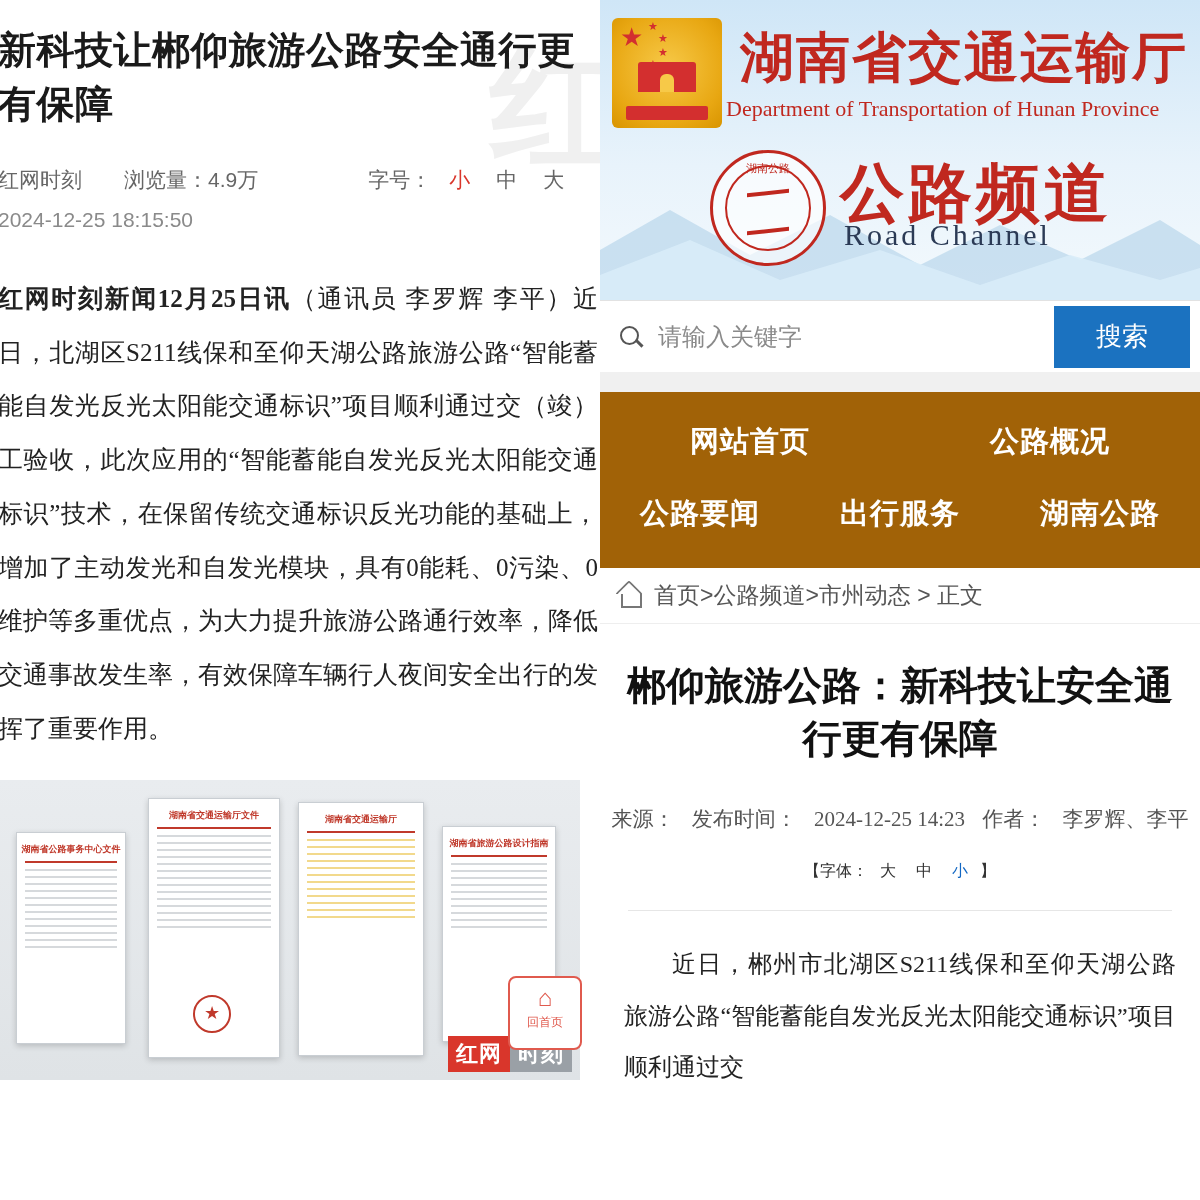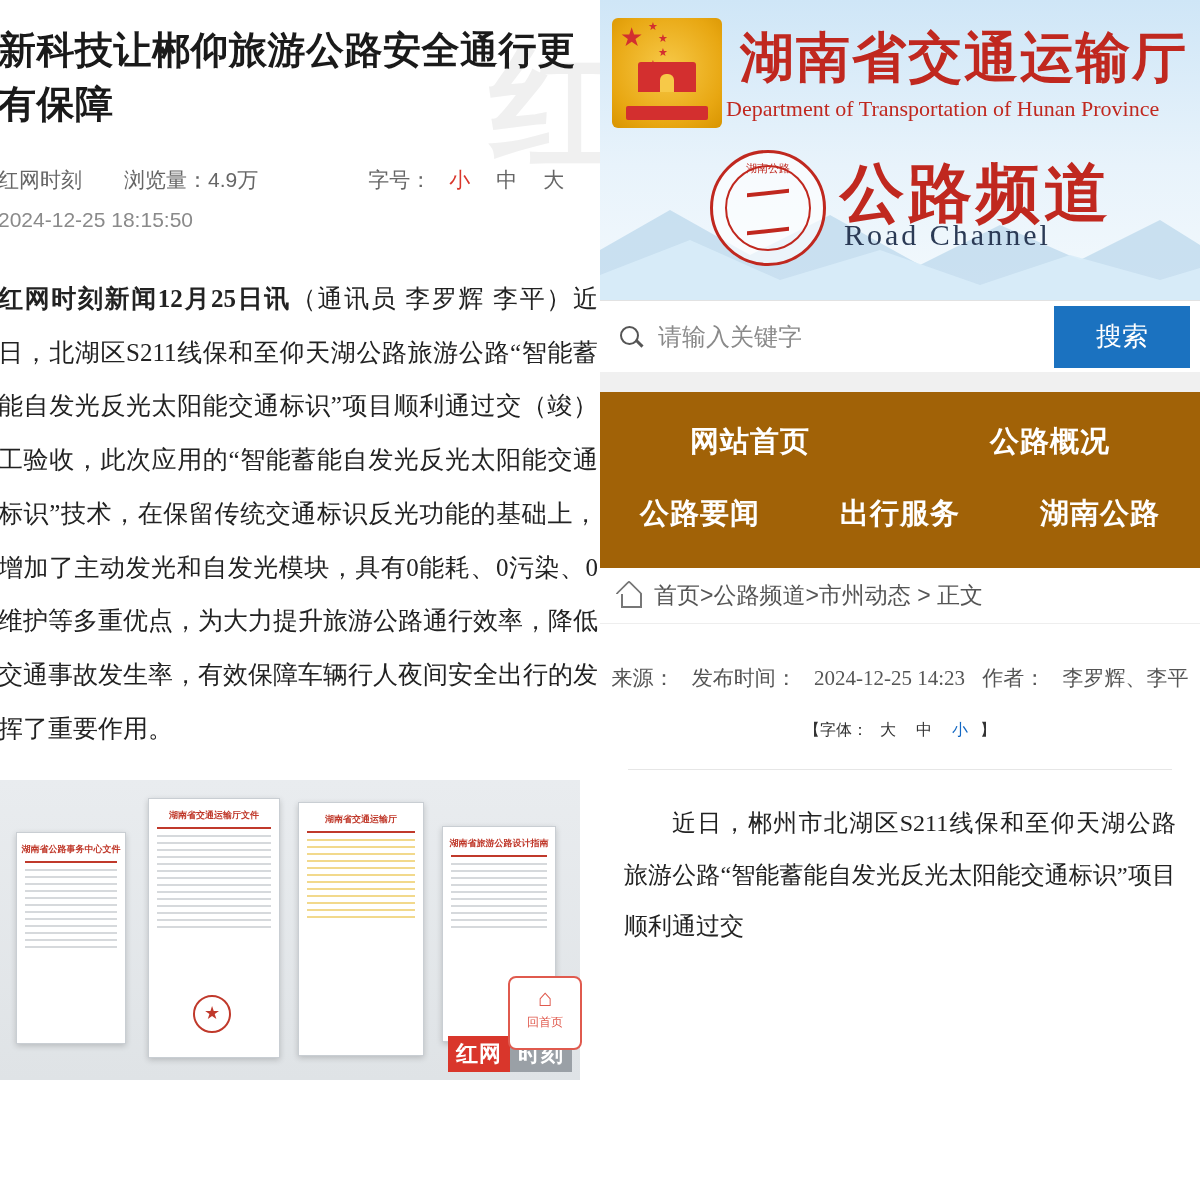--- a/index.html
+++ b/index.html
@@ -548,20 +548,21 @@
         <div class="nav-item">出行服务</div>
         <div class="nav-item">湖南公路</div>
       </div>
     </div>
 
     <div class="breadcrumb">
       <span class="home-icon"></span>
       <span>首页&gt;公路频道&gt;市州动态 &gt; 正文</span>
     </div>
 
+    <div class="news-title">郴仰旅游公路：新科技让安全通行更有保障</div>
 
     <div class="news-meta">
       <span>来源：</span>
       <span>发布时间：</span>
       <span>2024-12-25 14:23</span>
       <span>作者：</span>
       <span>李罗辉、李平</span>
     </div>
 
     <div class="font-ctrl">

